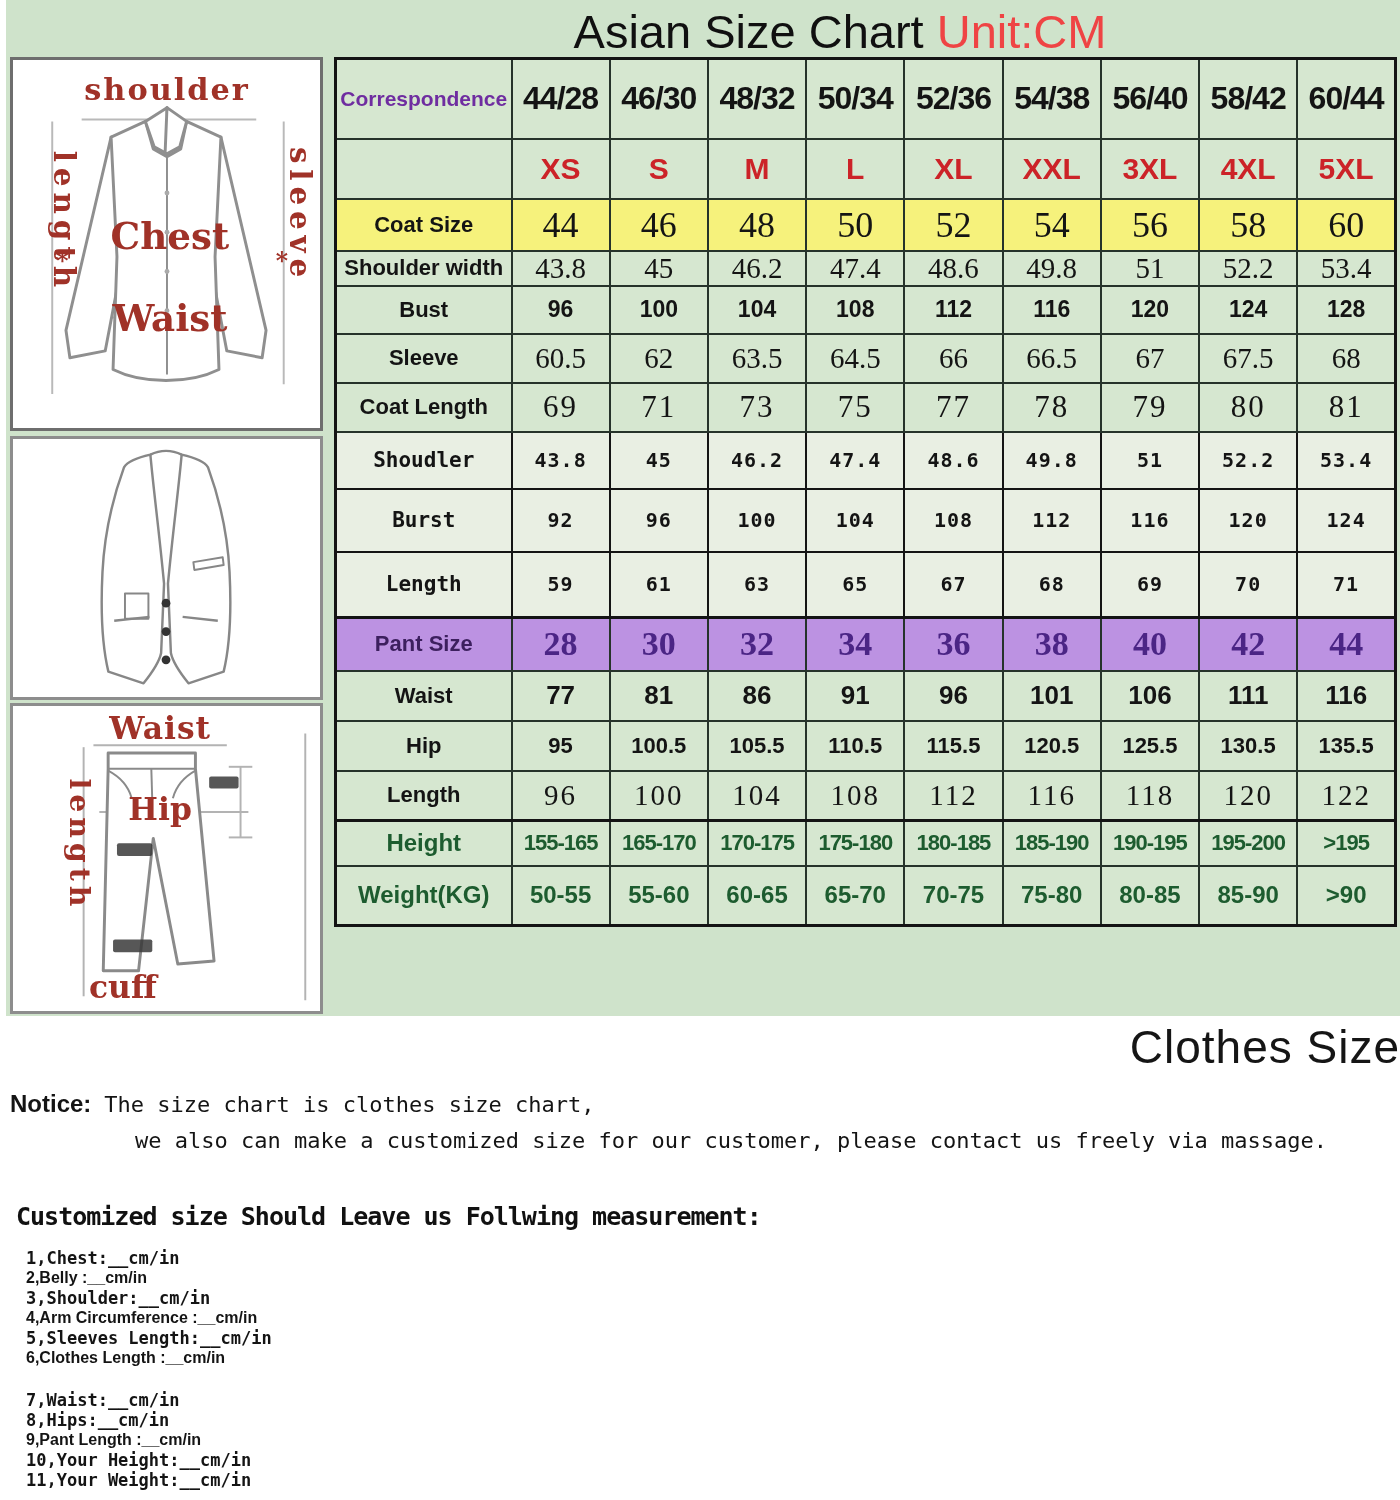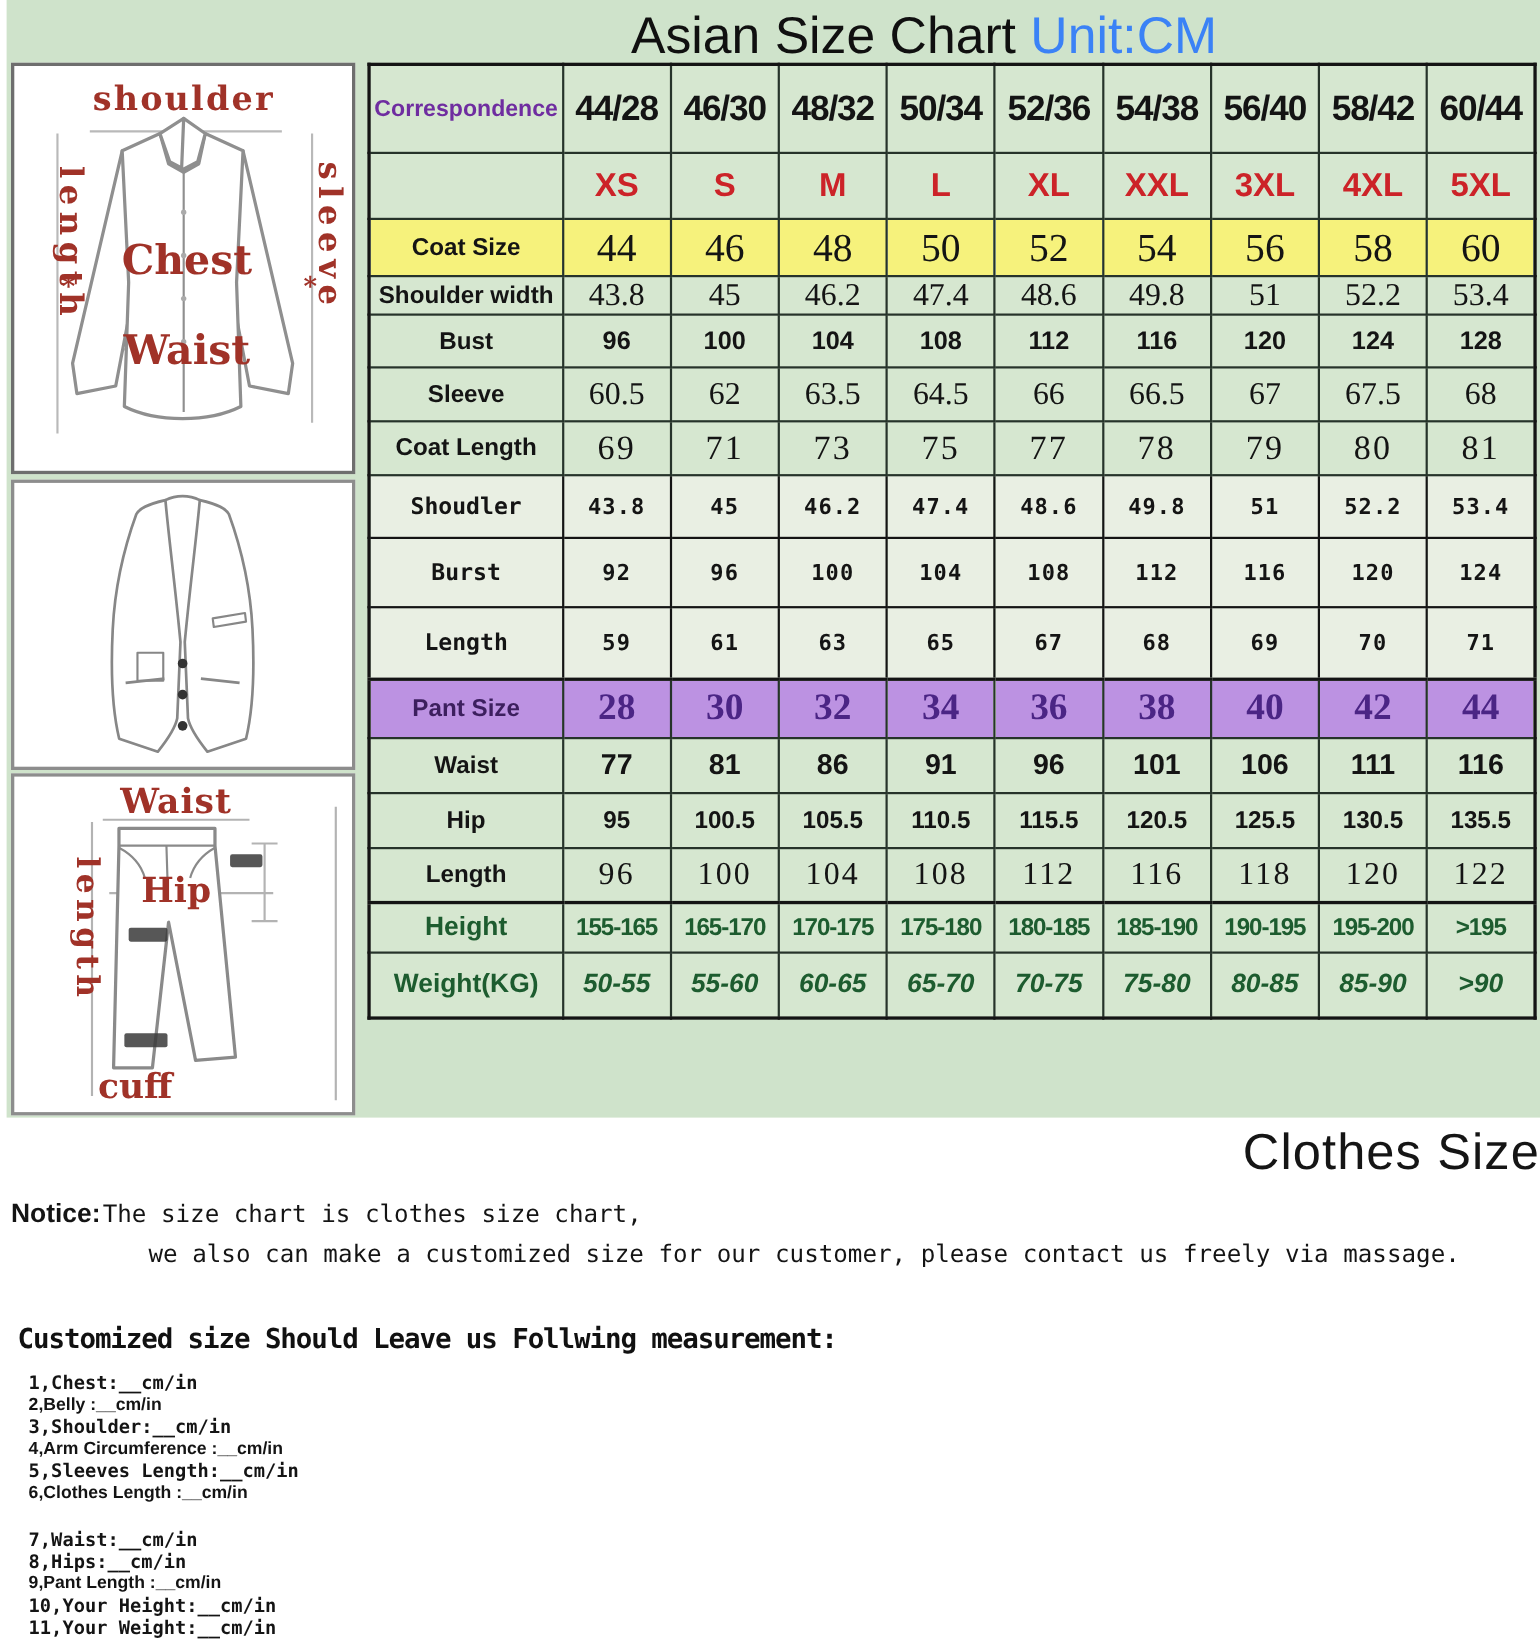--- a/index.html
+++ b/index.html
@@ -2,21 +2,21 @@
 <html><head>
 <meta charset="utf-8">
 <style>
   html,body{margin:0;padding:0;}
   body{width:1400px;height:1500px;position:relative;background:#ffffff;
        font-family:"Liberation Sans", sans-serif;overflow:hidden;}
   .green-bg{position:absolute;left:6px;top:0;right:0;height:1016px;background:#cfe3cb;}
   
   .title{position:absolute;left:280px;right:0;top:4px;text-align:center;
          font-size:47px;font-weight:400;color:#101010;letter-spacing:0px;white-space:nowrap;}
-  .title .unit{color:#3b82f6;}
+  .title .unit{color:#ef4444;}
   
   .illu{position:absolute;background:#ffffff;box-sizing:border-box;}
   .illu-shirt{left:10px;top:57px;width:313px;height:374px;border:3px solid #6e6e6e;}
   .illu-vest{left:10px;top:436px;width:313px;height:264px;border:3px solid #8d8d8d;}
   .illu-pants{left:10px;top:703px;width:313px;height:311px;border:3px solid #8d8d8d;}
   .illu svg{display:block;width:100%;height:100%;}
   .illu text{font-family:"DejaVu Serif", serif;font-weight:bold;fill:#a03228;}
   
   table.size-chart{position:absolute;left:334px;top:57px;width:1063px;
       border-collapse:collapse;table-layout:fixed;background:#d6e7d0;
@@ -53,27 +53,27 @@
   tr.r-pantsize td{background:#bc92e2;border-top:3px solid #141414;}
   tr.r-pantsize td.lbl{color:#3c1f5e;}
   tr.r-pantsize td.v{font-family:"Liberation Serif", serif;font-weight:bold;font-size:34px;color:#4b2585;}
   tr.r-waist td.v{font-weight:bold;font-size:26px;}
   tr.r-hip td.v{font-weight:bold;font-size:22px;}
   tr.r-pantlen td.v{font-family:"Liberation Serif", serif;font-size:29px;letter-spacing:2px;}
   tr.r-height td{border-top:3px solid #141414;}
   tr.r-height td, tr.r-weight td{color:#1d5c2f;}
   tr.r-height td.lbl, tr.r-weight td.lbl{font-size:24px;color:#1d5c2f;}
   tr.r-height td.v{font-weight:bold;font-size:22px;letter-spacing:-1px;}
-  tr.r-weight td.v{font-weight:bold;font-size:24px;font-style:italic;}
+  tr.r-weight td.v{font-weight:bold;font-size:24px;}
   
   .clothes-size{position:absolute;left:230px;right:0;top:1020px;text-align:right;
       font-size:46px;color:#151515;letter-spacing:1px;}
   .notice-line1{position:absolute;left:10px;top:1090px;font-size:22px;color:#141414;
       font-family:"DejaVu Sans Mono", monospace;}
-  .notice-line1 .nlabel{font-family:"Liberation Sans", sans-serif;font-weight:bold;font-size:24px;margin-right:2px;}
+  .notice-line1 .nlabel{font-family:"Liberation Sans", sans-serif;font-weight:bold;font-size:24px;margin-right:13px;}
   .notice-line2{position:absolute;left:135px;top:1128px;font-size:22px;color:#141414;
       font-family:"DejaVu Sans Mono", monospace;}
   .custom-heading{position:absolute;left:16px;top:1202px;font-size:25px;font-weight:bold;
       color:#111;font-family:"DejaVu Sans Mono", monospace;letter-spacing:-1px;}
   .meas{position:absolute;left:26px;color:#141414;font-weight:bold;
       font-family:"DejaVu Sans Mono", monospace;font-size:17px;}
   .meas div{height:20px;line-height:20px;letter-spacing:0px;}
   .meas-g1{top:1248px;}
   .meas-g2{top:1390px;}
   .meas div.alt{font-family:"Liberation Sans", sans-serif;font-size:16px;}

